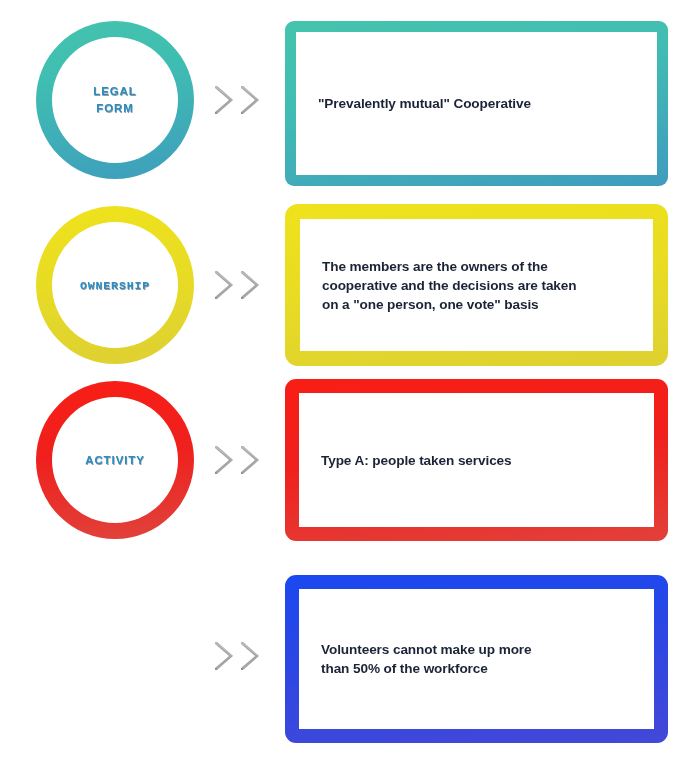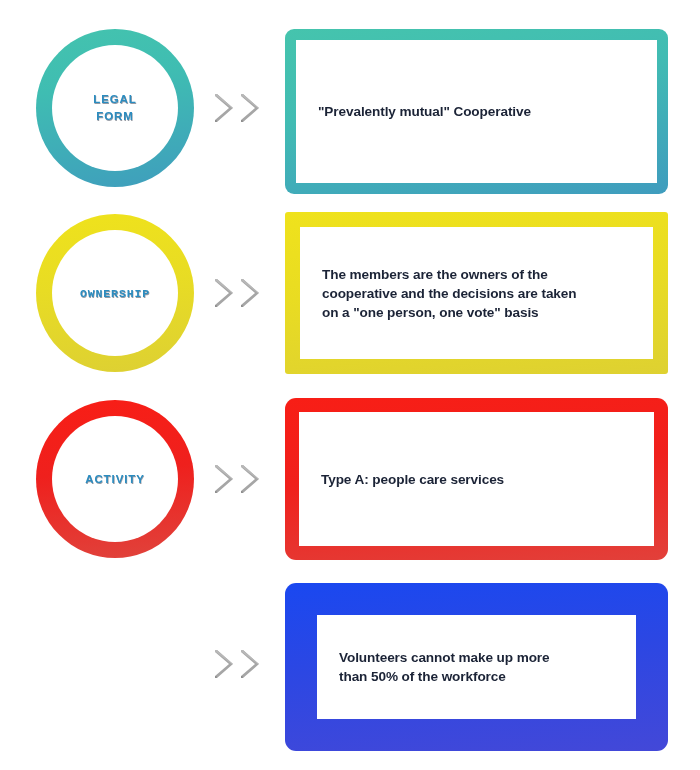--- a/index.html
+++ b/index.html
@@ -14,31 +14,30 @@
     overflow: hidden;
     font-family: "Liberation Sans", sans-serif;
   }
 
   .diagram {
     position: absolute;
     left: 0;
     top: 0;
     width: 700px;
     height: 570px;
-    margin-top: 8px;
   }
 
   .row {
     position: absolute;
     left: 0;
     width: 700px;
   }
   .row-0 { top: 16px;  height: 176px; }
   .row-1 { top: 201px; height: 172px; }
-  .row-2 { top: 387px; height: 172px; }
+  .row-2 { top: 376px; height: 172px; }
   .row-3 { top: 572px; height: 176px; }
 
   
   .circle-wrap {
     position: absolute;
     left: 35px;
     top: 0;
     width: 160px;
     height: 168px;
     display: flex;
@@ -135,31 +134,31 @@
   .box-0 {
     top: 5px; height: 165px;
     padding: 11px;
     background: linear-gradient(170deg, #45c4ad 0%, #41bcb3 40%, #3f9cbe 100%);
     border-radius: 9px;
   }
   .box-1 {
     top: 3px; height: 162px;
     padding: 15px;
     background: linear-gradient(175deg, #efe21c 0%, #e9dc22 45%, #ded131 100%);
-    border-radius: 3px;
+    border-radius: 13px;
   }
   .box-2 {
     top: 3px; height: 162px;
     padding: 14px;
     background: linear-gradient(175deg, #f81e16 0%, #f0201c 45%, #e2403a 100%);
     border-radius: 11px;
   }
   .box-3 {
     top: 3px; height: 168px;
-    padding: 32px;
+    padding: 14px;
     background: linear-gradient(175deg, #1a48f0 0%, #2c47e3 45%, #4348d8 100%);
     border-radius: 11px;
     justify-content: flex-end;
   }
 </style>
 </head>
 <body>
 
 <div class="diagram">
 
@@ -241,21 +240,21 @@
       </svg>
       <svg class="chev" width="24" height="32" viewBox="0 0 24 32">
         <path d="M2 2 L4 2 L20 16 L4 30 L2 30 L2 28 L16 16 L2 4 Z" fill="#a6a6a6"></path>
         <path d="M2 2 L4 2 L20 16 L18.6 16 L2 3.6 Z" fill="#b8b8b8"></path>
         <path d="M4 30 L2 30 L2 28 L3.4 28 Z" fill="#8f8f8f"></path>
       </svg>
     </div>
 
     <div class="box box-2">
       <div class="box-inner">
-        <span class="box-text">Type A: people care services</span>
+        <span class="box-text">Type A: people taken services</span>
       </div>
     </div>
   </div>
 
   <div class="row row-3">
 
     <div class="chevrons">
       <svg class="chev" width="24" height="32" viewBox="0 0 24 32">
         <path d="M2 2 L4 2 L20 16 L4 30 L2 30 L2 28 L16 16 L2 4 Z" fill="#a6a6a6"></path>
         <path d="M2 2 L4 2 L20 16 L18.6 16 L2 3.6 Z" fill="#b8b8b8"></path>

